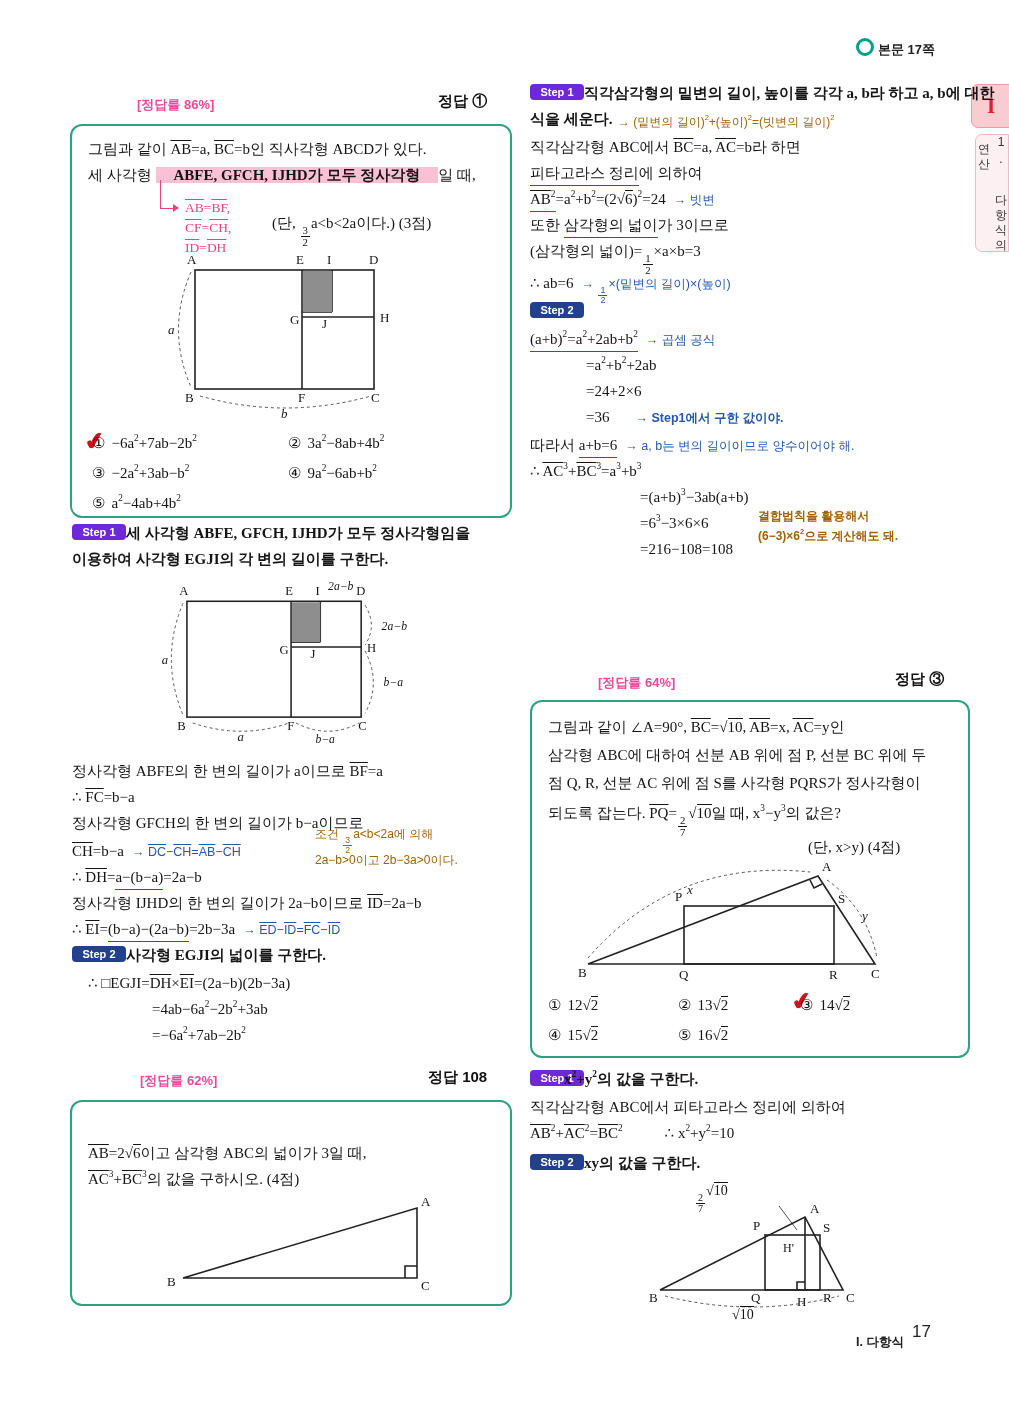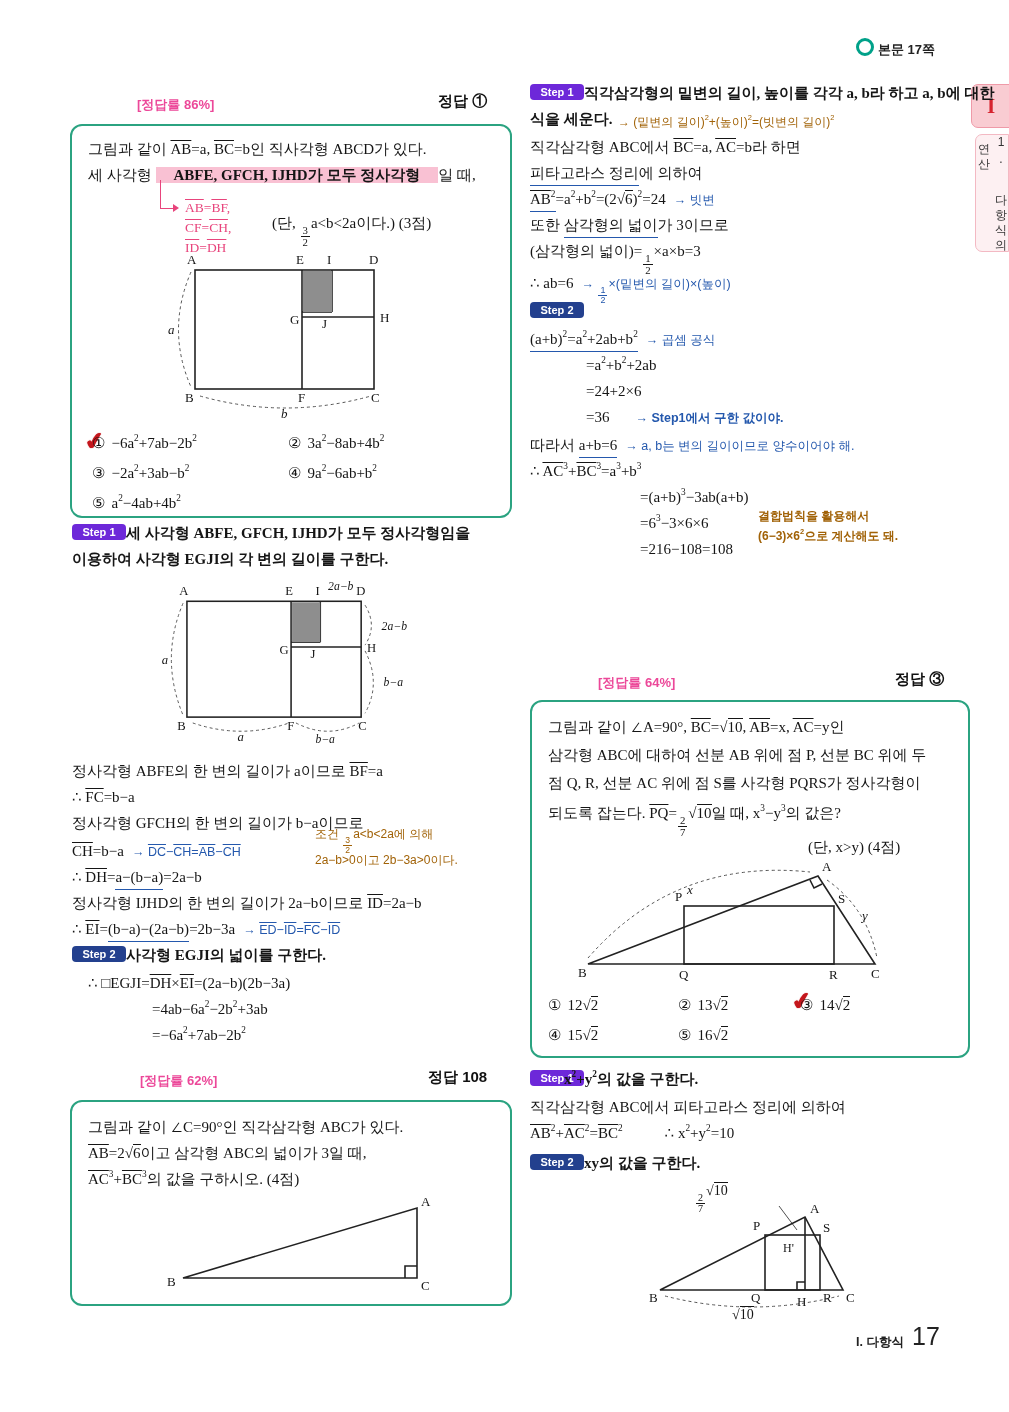--- a/index.html
+++ b/index.html
@@ -36,21 +36,21 @@
            vertical-align:-2px;margin-right:4px;}
   .reftext{font-family:"Liberation Sans",sans-serif;font-weight:bold;font-size:13px;color:#222;}
   .tab1{background:#f9ccd2;border:1.5px solid #ef9aa8;border-radius:7px 0 0 7px;
         display:flex;align-items:center;justify-content:center;
         font-family:"Liberation Serif",serif;font-weight:bold;font-size:21px;color:#d6232f;}
   .tab2{background:#fdf0f2;border:1.5px solid #f3b9c3;border-radius:7px 0 0 7px;
         writing-mode:vertical-rl;text-orientation:upright;letter-spacing:3px;
         font-family:"Liberation Sans",sans-serif;font-size:12px;color:#333;
         display:flex;align-items:center;justify-content:center;}
   .footch{font-family:"Liberation Sans",sans-serif;font-weight:bold;font-size:12.5px;color:#222;}
-  .footpg{font-family:"Liberation Sans",sans-serif;font-size:25px;color:#222;}
+  .footpg{font-family:"Liberation Sans",sans-serif;font-size:17px;color:#222;}
 </style>
 </head>
 <body>
 
 <div class="page">
 
   <div class="abs" style="left:856px;top:38px;">
     <span class="reficon"></span><span class="reftext">본문 17쪽</span>
   </div>
 
@@ -167,21 +167,20 @@
   <div class="abs ln" style="left:126px;top:946px;font-weight:bold;">사각형 EGJI의 넓이를 구한다.</div>
   <div class="abs ln" style="left:88px;top:974px;">∴ □EGJI=<span class="ov">DH</span>×<span class="ov">EI</span>=(2a−b)(2b−3a)</div>
   <div class="abs ln" style="left:152px;top:1000px;">=4ab−6a<sup>2</sup>−2b<sup>2</sup>+3ab</div>
   <div class="abs ln" style="left:152px;top:1026px;">=−6a<sup>2</sup>+7ab−2b<sup>2</sup></div>
 
   <div class="abs pnum" style="left:72px;top:1060px;">114</div>
   <div class="abs rate" style="left:140px;top:1072px;">[정답률 62%]</div>
   <div class="abs ans" style="left:428px;top:1068px;">정답 108</div>
 
   <div class="abs gbox" style="left:70px;top:1100px;width:438px;height:202px;"></div>
-  <div class="abs ln" style="left:88px;top:1118px;">그림과 같이 ∠C=90°인 직각삼각형 ABC가 있다.</div>
   <div class="abs ln" style="left:88px;top:1144px;"><span class="ov">AB</span>=2√<span class="sr">6</span>이고 삼각형 ABC의 넓이가 3일 때,</div>
   <div class="abs ln" style="left:88px;top:1170px;"><span class="ov">AC</span><sup>3</sup>+<span class="ov">BC</span><sup>3</sup>의 값을 구하시오. (4점)</div>
 
   <svg class="abs" style="left:145px;top:1192px;" width="300" height="104" viewBox="0 0 300 104">
     <g stroke="#222" stroke-width="1.6" fill="none">
       <polygon points="38,86 272,86 272,16"></polygon>
       <polyline points="260,86 260,74 272,74"></polyline>
     </g>
     <text x="276" y="14">A</text>
     <text x="22" y="94">B</text>

